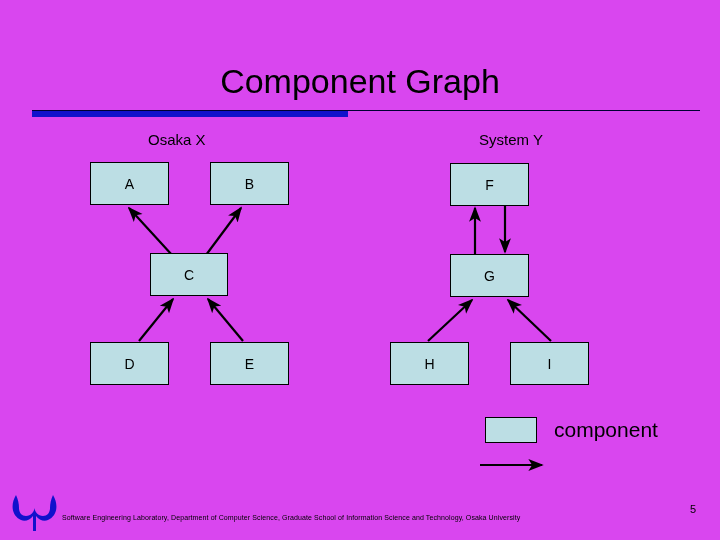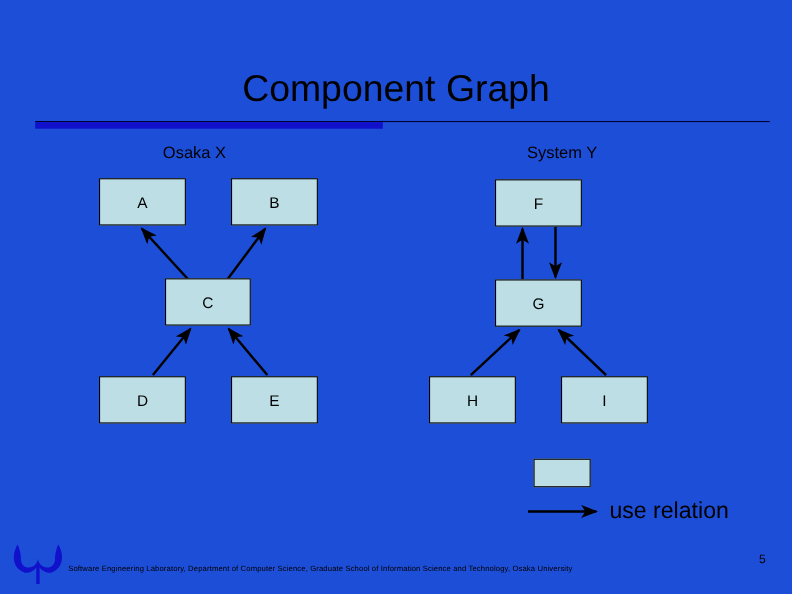--- a/index.html
+++ b/index.html
@@ -4,21 +4,21 @@
 <style>
   html, body {
     margin: 0;
     padding: 0;
     background: #ffffff;
   }
   #slide {
     position: relative;
     width: 720px;
     height: 540px;
-    background: #1d4ed8;
+    background: #d946ef;
     overflow: hidden;
     font-family: "Liberation Sans", sans-serif;
   }
 
   
   #title {
     position: absolute;
     left: 0;
     top: 60px;
     width: 720px;
@@ -215,21 +215,21 @@
 
   <div id="legend-swatch"></div>
   <svg id="legend-arrow" viewBox="0 0 90 26" xmlns="http://www.w3.org/2000/svg">
     <defs>
       <marker id="arrowhead2" markerWidth="7" markerHeight="7" refX="6.2" refY="3" orient="auto" markerUnits="strokeWidth">
         <path d="M0,0.3 L7,3 L0,5.7 L1.7,3 Z" fill="#000000"></path>
       </marker>
     </defs>
     <line x1="10" y1="13" x2="72" y2="13" stroke="#000000" stroke-width="2.2" marker-end="url(#arrowhead2)"></line>
   </svg>
-  <div class="legend-text" id="legend-relation-text">use relation</div>
+  <div class="legend-text" id="legend-component-text">component</div>
 
   <svg id="logo" viewBox="0 0 52 44" xmlns="http://www.w3.org/2000/svg">
     <path d="M8,6 C2,16 4,27 13,31 C17,33 22,31 25,27 L25,42 L28,42 L28,27 C31,31 36,33 40,31 C49,27 51,16 45,6 C43,10 42,15 42,19 C42,24 39,27 35,27 C30,27 27,23 26.5,19 C26.5,19 26.5,19 26.5,19 C26,23 23,27 18,27 C14,27 11,24 11,19 C11,15 10,10 8,6 Z" fill="#1111CC"></path>
   </svg>
   <div id="footer-text">Software Engineering Laboratory, Department of Computer Science, Graduate School of Information Science and Technology, Osaka University</div>
   <div id="page-number">5</div>
 
 </div>
 
 </body></html>

